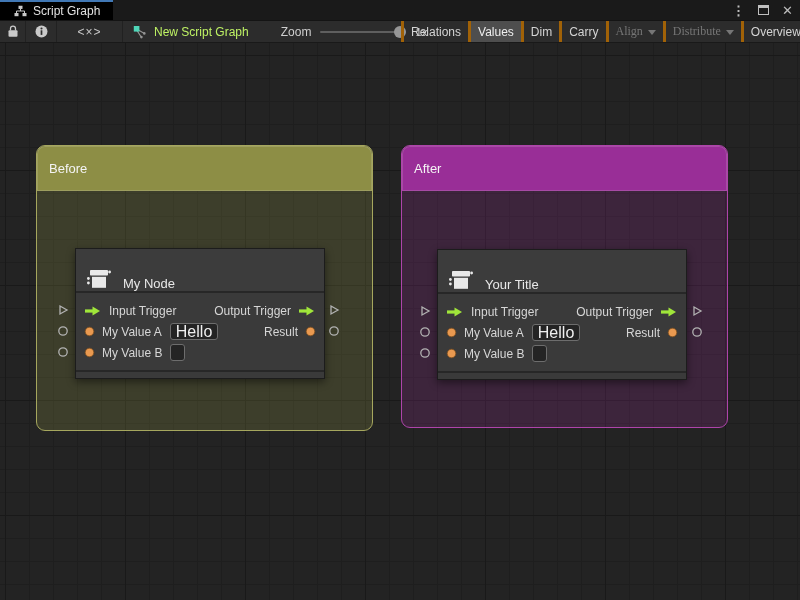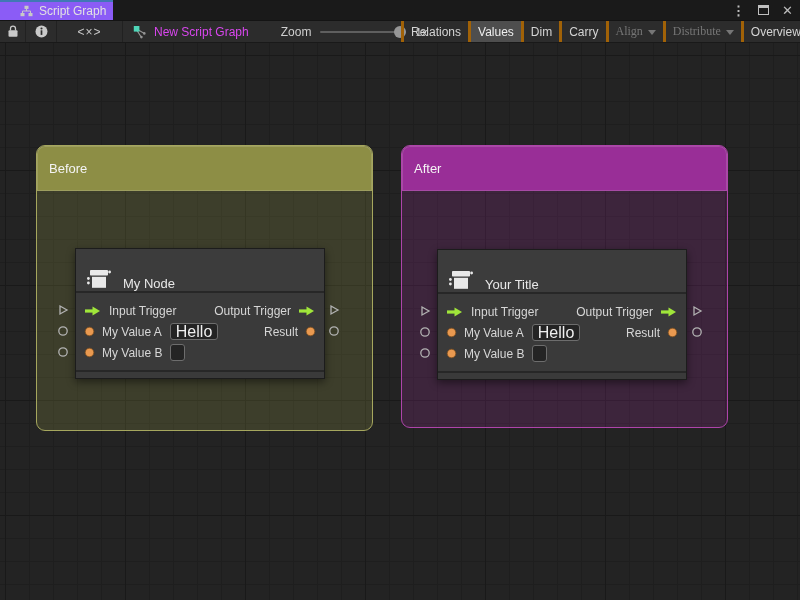--- a/index.html
+++ b/index.html
@@ -7,38 +7,38 @@
   .window {
     position:relative; width:800px; height:600px; overflow:hidden;
     background:#232323; font-family:"Liberation Sans", sans-serif;
     -webkit-font-smoothing:antialiased;
   }
 
   
   .tabbar { position:absolute; top:0; left:0; right:0; height:20px; background:#1a1a1a; }
   .tab {
     position:absolute; left:0; top:0; width:113px; height:20px;
-    background:#8b5cf6; border-top:2px solid #4178b5;
-    display:flex; align-items:center; gap:6px; padding-left:20px;
+    background:#000000; border-top:2px solid #4178b5;
+    display:flex; align-items:center; gap:6px; padding-left:14px;
     color:#e2e2e2; font-size:12px; cursor:default;
   }
   .win-controls { position:absolute; right:7px; top:0; height:20px; display:flex; align-items:center; gap:13px; color:#bdbdbd; }
   .kebab { font-size:13px; font-weight:bold; line-height:1; }
   .maxbox { display:inline-block; width:11px; height:10px; border:1px solid #c0c0c0; border-top-width:3px; }
   .closex { font-size:13px; line-height:1; }
 
   
   .toolbar {
     position:absolute; top:20px; left:0; right:0; height:23px;
     background:#2c2c2c; border-top:1px solid #141414; border-bottom:1px solid #191919;
     display:flex; align-items:stretch; color:#cfcfcf; font-size:12px;
   }
   .tb-btn { display:flex; align-items:center; justify-content:center; border-right:1px solid #212121; }
   .tb-lock { width:26px; } .tb-info { width:31px; } .tb-code { width:66px; color:#c9c9c9; letter-spacing:1px; }
-  .tb-graphname { border-right:none; padding:0 10px; gap:7px; color:#d946ef; }
+  .tb-graphname { border-right:none; padding:0 10px; gap:7px; color:#bef264; }
   .zoom-ctl { display:flex; align-items:center; gap:9px; margin-left:22px; color:#cfcfcf; }
   .slider { position:relative; width:86px; height:14px; cursor:pointer; }
   .slider .track { position:absolute; left:0; right:0; top:6px; height:2px; background:#5f5f5f; border-radius:1px; }
   .slider .handle { position:absolute; right:0; top:1px; width:12px; height:12px; border-radius:50%; background:#969696; }
   .zoom-val { font-size:11.5px; color:#c9c9c9; }
   .tb-right { position:absolute; left:401px; top:0; bottom:0; display:flex; white-space:nowrap; }
   .tb-txt {
     display:flex; align-items:center; gap:5px; padding:0 7px;
     border-left:3px solid #a16207; color:#d4d4d4; font-size:12px; cursor:default;
   }

